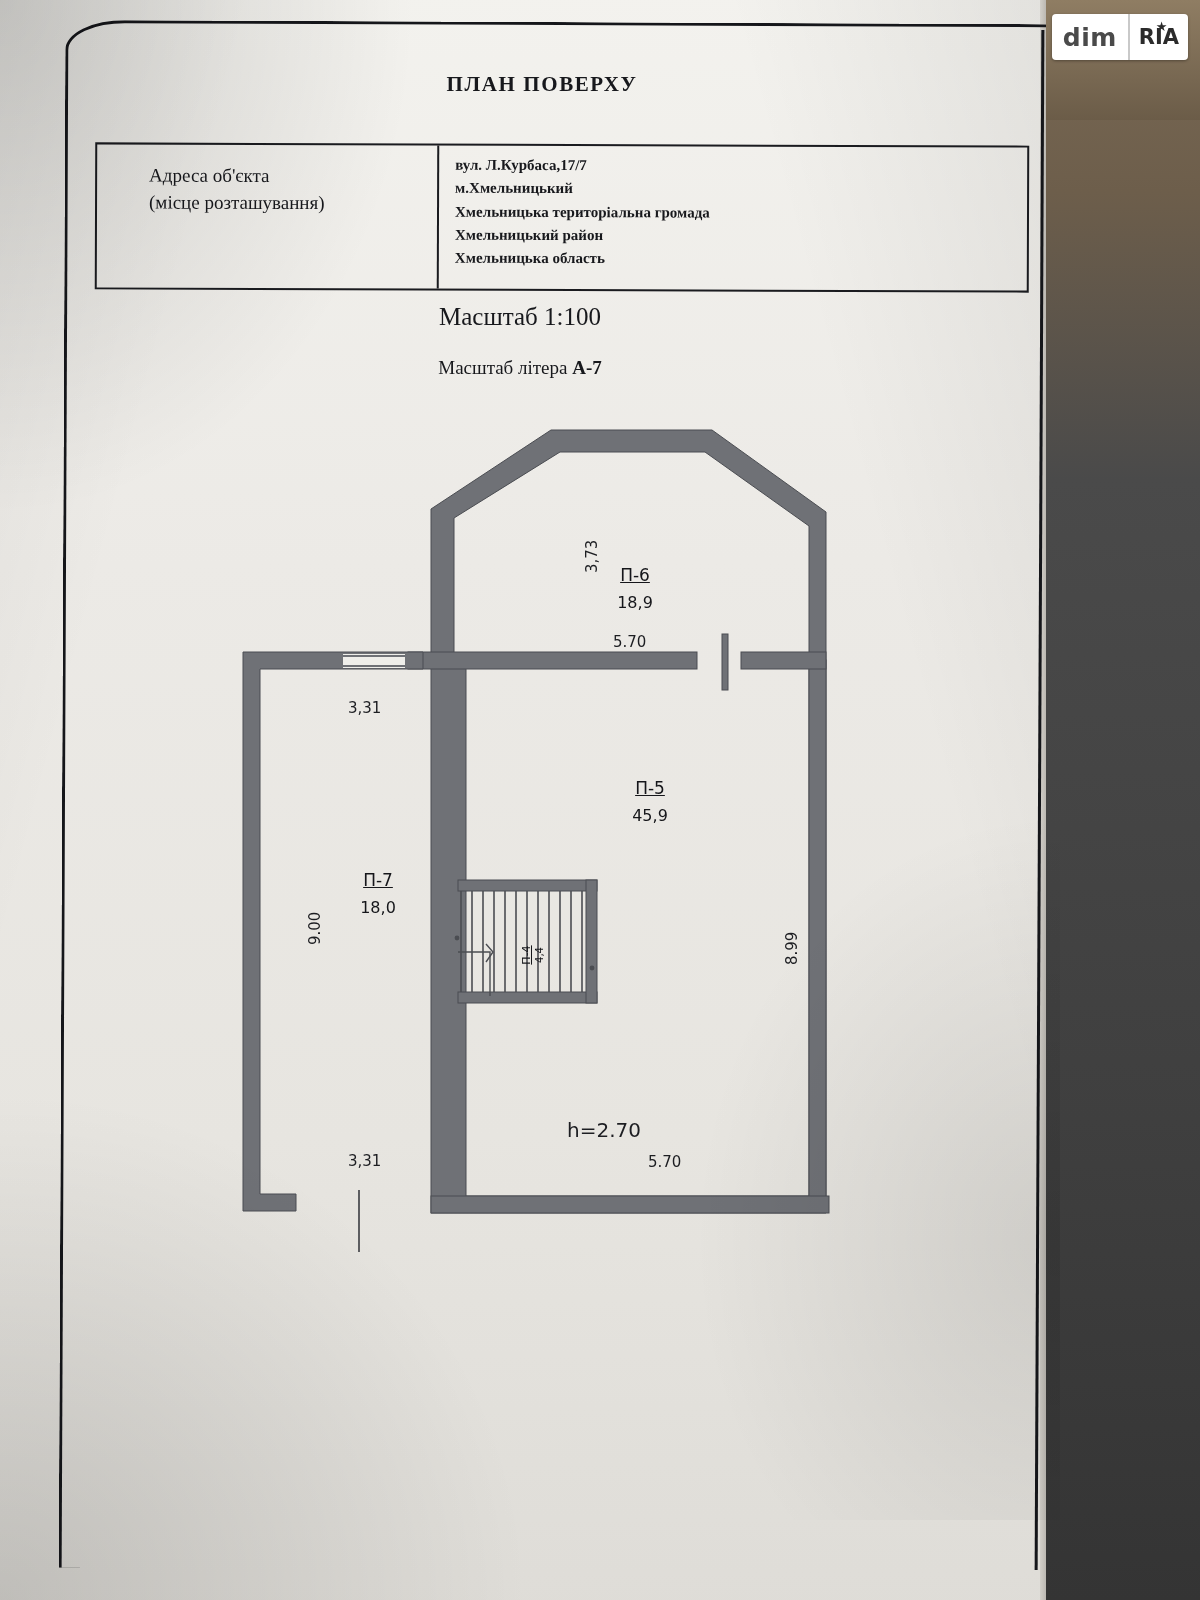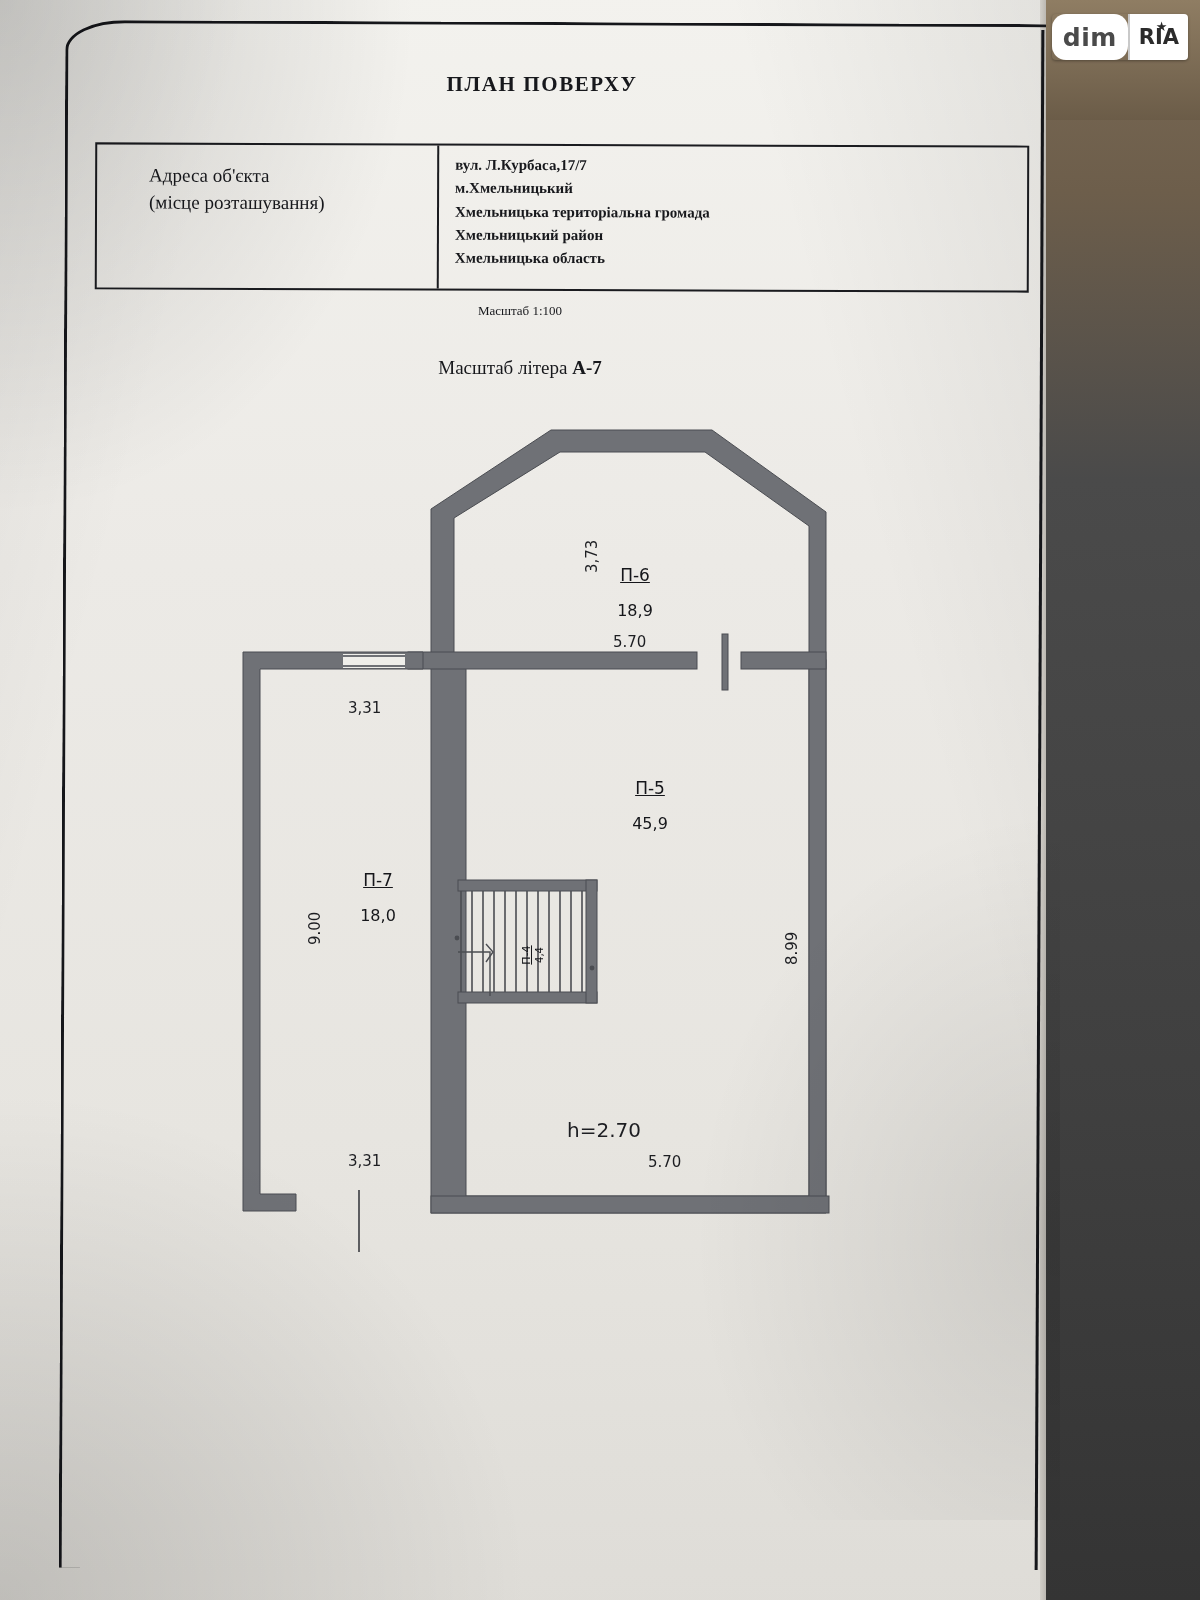--- a/index.html
+++ b/index.html
@@ -85,21 +85,20 @@
   #wm-dim {
     background: #ffffff;
     color: #4a4a4a;
     font-family: "DejaVu Sans", sans-serif;
     font-weight: 700;
     font-size: 25px;
     letter-spacing: 0.5px;
     padding: 0 11px;
     display: flex;
     align-items: center;
-    border-radius: 14px;
   }
   #wm-ria {
     background: #ffffff;
     border-left: 2px solid #c9c9c9;
     color: #2b2b2b;
     font-family: "DejaVu Sans", sans-serif;
     font-weight: 700;
     font-size: 21px;
     padding: 0 9px;
     display: flex;
@@ -187,21 +186,21 @@
     font-size: 15px;
     color: #17181c;
     line-height: 1.55;
   }
   #scale-line {
     position: absolute;
     left: 0; top: 303px;
     width: 1040px;
     text-align: center;
     font-family: "Liberation Serif", serif;
-    font-size: 13px;
+    font-size: 25px;
     color: #17181c;
   }
   #floor-line {
     position: absolute;
     left: 0; top: 357px;
     width: 1040px;
     text-align: center;
     font-family: "Liberation Serif", serif;
     font-size: 19px;
     color: #17181c;
@@ -235,21 +234,21 @@
     white-space: nowrap;
   }
   .room-code {
     font-size: 17px;
     text-decoration: underline;
     display: block;
   }
   .room-area {
     font-size: 16px;
     display: block;
-    margin-top: 16px;
+    margin-top: 8px;
   }
   .room-small .room-code { font-size: 11px; }
   .room-small .room-area { font-size: 10px; margin-top: 1px; }
 </style>
 </head>
 <body>
 
 <div id="page">
 
   <div id="paper"></div>

